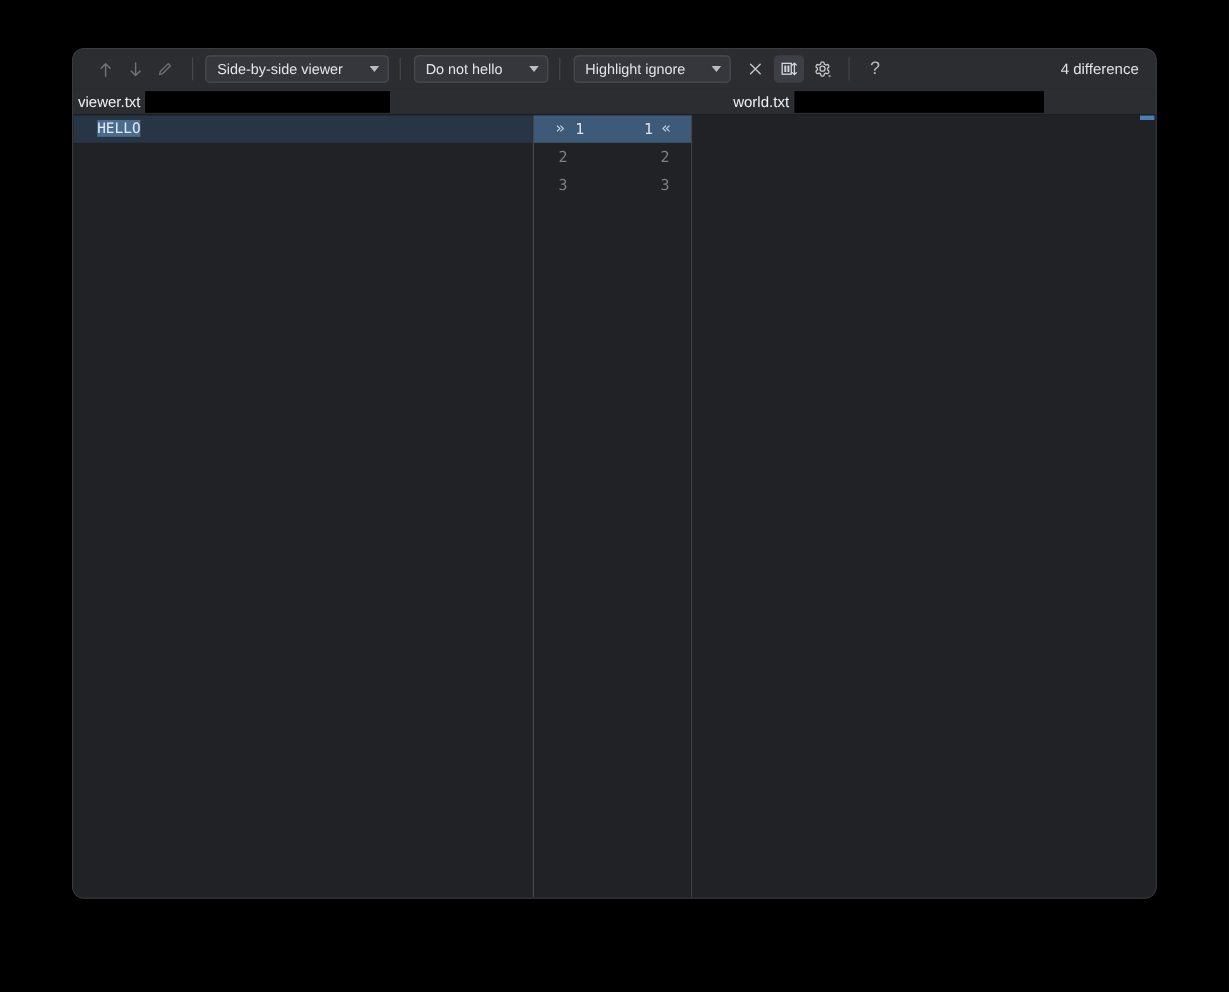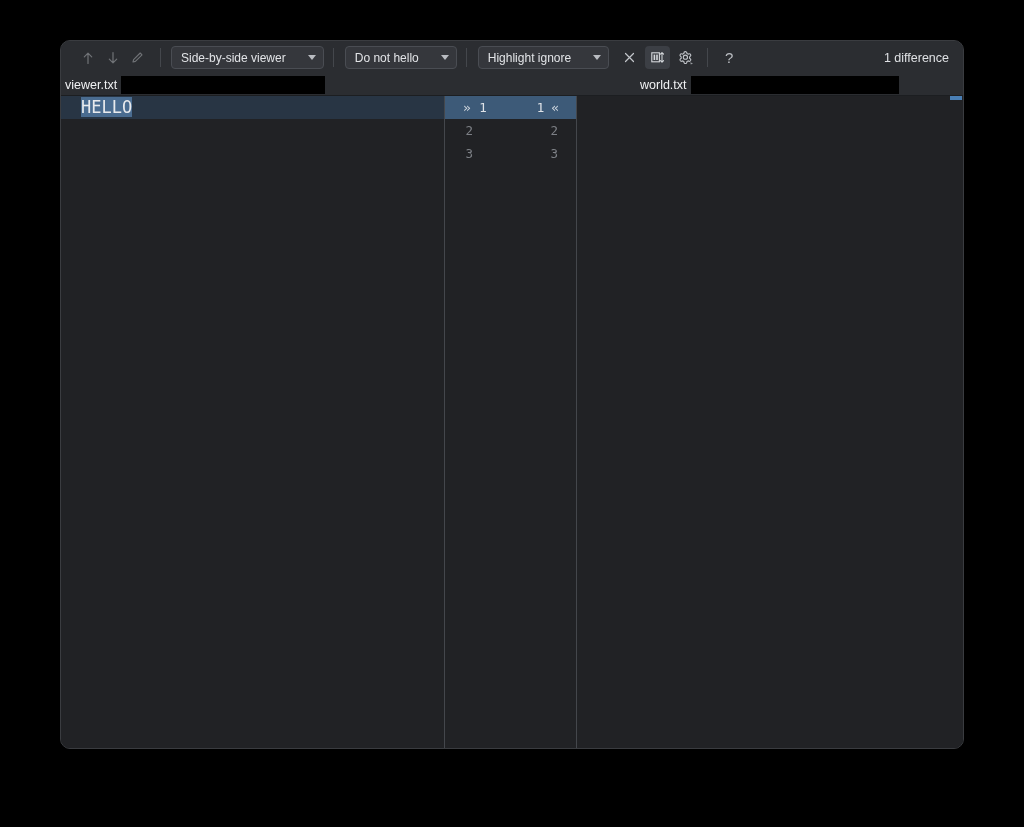--- a/index.html
+++ b/index.html
@@ -170,21 +170,21 @@
     display: inline-block;
     height: 18px;
     background: #000000;
   }
   .redact-path.a { width: 204px; }
   .redact-path.b { width: 208px; }
 
   .pathcell.right .inner {
     display: flex;
     align-items: center;
-    margin-left: 59px;
+    margin-left: 30px;
   }
 
   
   .body {
     flex: 1 1 auto;
     position: relative;
     display: flex;
     background: #212225;
     overflow: hidden;
   }
@@ -195,21 +195,21 @@
     overflow: hidden;
   }
   .pane.left   { width: 384px; border-right: 1px solid #44474c; }
   .gutter      { width: 132px; background: #212225; border-right: 1px solid #44474c; position: relative; }
   .pane.right  { flex: 1 1 auto; position: relative; }
 
   .row {
     height: 23px;
     line-height: 23px;
     font-family: "DejaVu Sans Mono", monospace;
-    font-size: 17px;
+    font-size: 12px;
   }
 
   .row.diff { background: #283544; }
 
   
   .codeline {
     padding-left: 20px;
     color: #c9ccd1;
     white-space: pre;
   }
@@ -336,21 +336,21 @@
         <path d="M12.3 12.2 L15 13.4 L12.8 14.6 Z" fill="#9a9da2"></path>
       </svg>
     </div>
 
     <div class="sep s2"></div>
 
     <div class="help">?</div>
 
     <div class="spacer"></div>
 
-    <div class="diffcount">1 difference</div>
+    <div class="diffcount">4 difference</div>
   </div>
 
   <div class="pathbar">
     <div class="pathcell left">
       <span class="fname">viewer.txt</span>
       <span class="redact-path a"></span>
     </div>
     <div class="pathcell mid"></div>
     <div class="pathcell right">
       <div class="inner">

